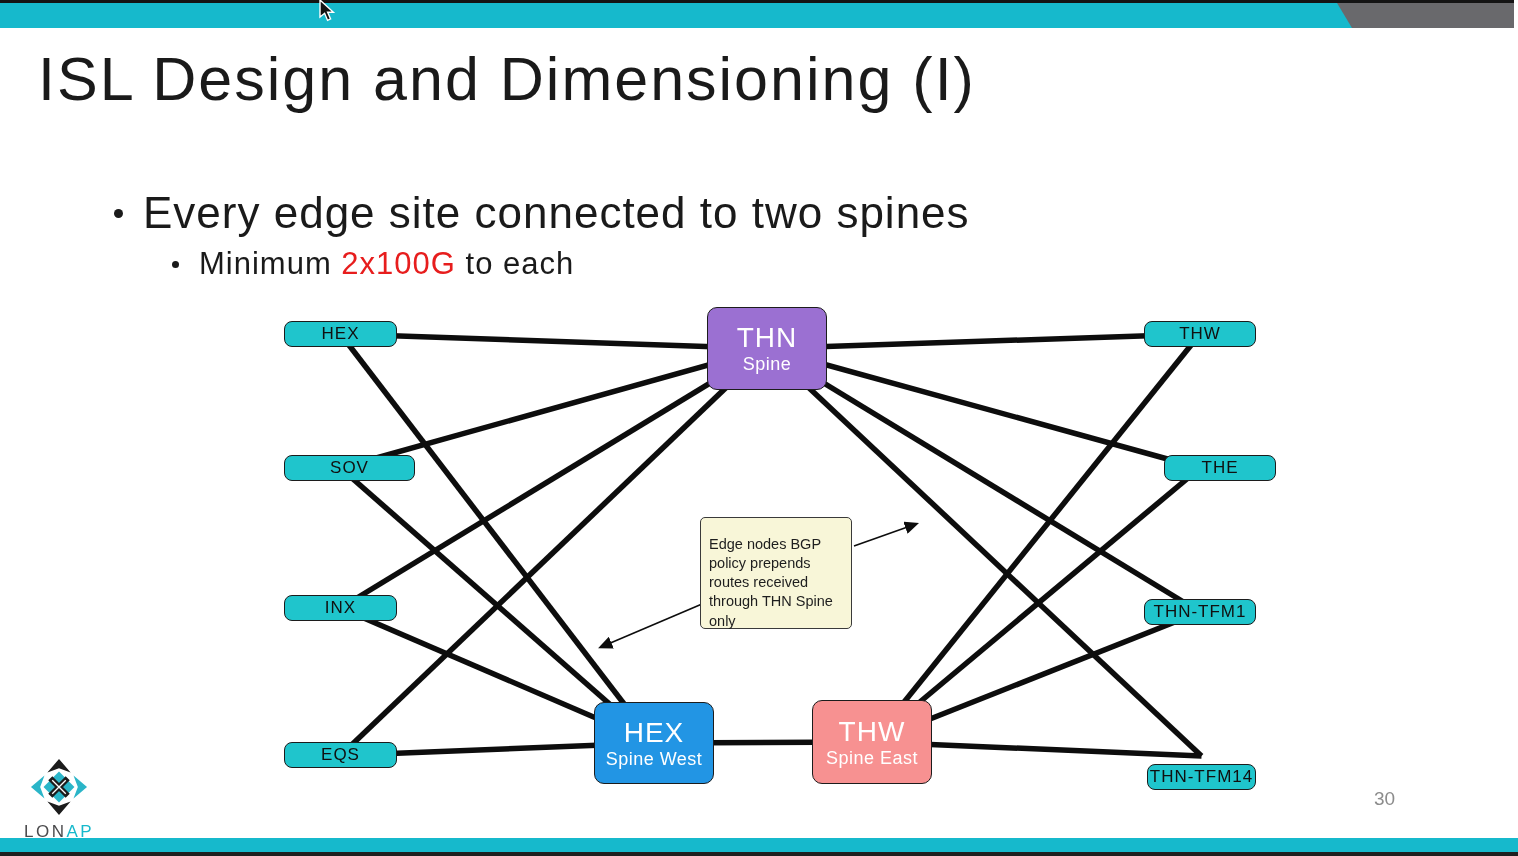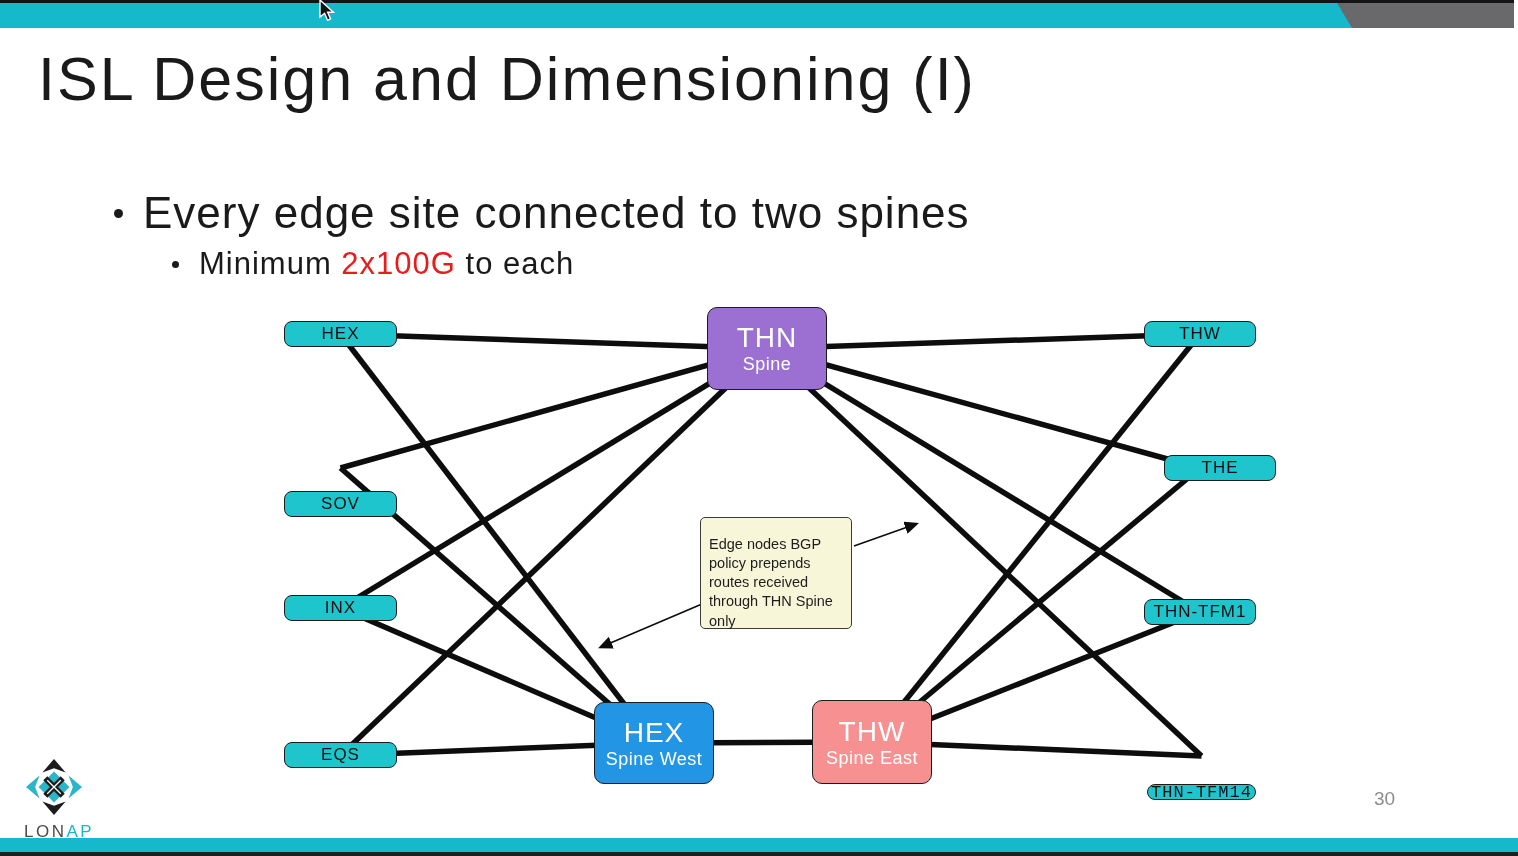--- a/index.html
+++ b/index.html
@@ -38,21 +38,21 @@
     position:absolute; display:flex; flex-direction:column; align-items:center; justify-content:center;
     border:1.8px solid #1c1c1c; border-radius:10px; color:#ffffff; z-index:10; line-height:1.15;
   }
   .spine-node .big { font-size:28px; letter-spacing:1px; }
   .spine-node .small { font-size:18px; letter-spacing:0.5px; }
   .note {
     position:absolute; background:var(--note-yellow); border:1.5px solid #3a3a3a; border-radius:5px;
     padding:17px 8px; font-size:14.5px; line-height:1.32; color:#1e1e1e; z-index:5;
   }
   
-  .footer-logo { position:absolute; left:24px; top:758px; width:70px; text-align:left; z-index:10; }
+  .footer-logo { position:absolute; left:24px; top:758px; width:70px; text-align:center; z-index:10; }
   .logo-text { margin-top:2px; font-size:17px; letter-spacing:2.5px; }
   .logo-text .lon { color:var(--logo-dark); }
   .logo-text .ap  { color:var(--accent-cyan); }
   .pagenum { position:absolute; left:1374px; top:788px; font-size:19px; color:var(--page-number-gray); }
   .bottombar-cyan  { position:absolute; left:0; top:838px; width:1518px; height:14px; background:var(--accent-cyan); }
   .bottombar-black { position:absolute; left:0; top:852px; width:1518px; height:4px; background:#1f1f1f; }
 </style>
 </head>
 <body>
 
@@ -100,27 +100,27 @@
         <defs>
           <marker id="ah" markerWidth="9" markerHeight="8" refX="7" refY="4" orient="auto">
             <path d="M0,0 L9,4 L0,8 Z" fill="#0d0d0d"></path>
           </marker>
         </defs>
         <line x1="702" y1="604" x2="601" y2="647" stroke="#0d0d0d" stroke-width="1.6" marker-end="url(#ah)"></line>
         <line x1="854" y1="546" x2="916" y2="524" stroke="#0d0d0d" stroke-width="1.6" marker-end="url(#ah)"></line>
       </svg>
     <div class="note" id="note-box" style="left: 700px; top: 517px; width: 152px; height: 112px;">Edge nodes BGP policy prepends routes received through THN Spine only</div>
   <div class="edge-node" style="left: 284px; top: 321px; width: 113px; height: 26px;">HEX</div>
-      <div class="edge-node" style="left: 284px; top: 455px; width: 113px; height: 26px; margin-top: 36px;">SOV</div>
+      <div class="edge-node" style="left: 284px; top: 455px; width: 131px; height: 26px;">SOV</div>
       <div class="edge-node" style="left: 284px; top: 595px; width: 113px; height: 26px;">INX</div>
       <div class="edge-node" style="left: 284px; top: 742px; width: 113px; height: 26px;">EQS</div>
       <div class="edge-node" style="left: 1144px; top: 321px; width: 112px; height: 26px;">THW</div>
       <div class="edge-node" style="left: 1144px; top: 455px; width: 112px; height: 26px; margin-left: 20px;">THE</div>
       <div class="edge-node" style="left: 1144px; top: 599px; width: 112px; height: 26px;">THN-TFM1</div>
-      <div class="edge-node" style="left: 1147px; top: 784px; width: 109px; height: 16px; font-family: Liberation Mono, monospace;">THN-TFM14</div>
+      <div class="edge-node" style="left: 1147px; top: 764px; width: 109px; height: 26px;">THN-TFM14</div>
       <div class="spine-node" style="left: 707px; top: 307px; width: 120px; height: 83px; background: rgb(155, 112, 210);">
         <div class="big">THN</div>
         <div class="small">Spine</div>
       </div>
       <div class="spine-node" style="left: 594px; top: 702px; width: 120px; height: 82px; background: rgb(34, 149, 228);">
         <div class="big">HEX</div>
         <div class="small">Spine West</div>
       </div>
       <div class="spine-node" style="left: 812px; top: 700px; width: 120px; height: 84px; background: rgb(247, 145, 145);">
         <div class="big">THW</div>

